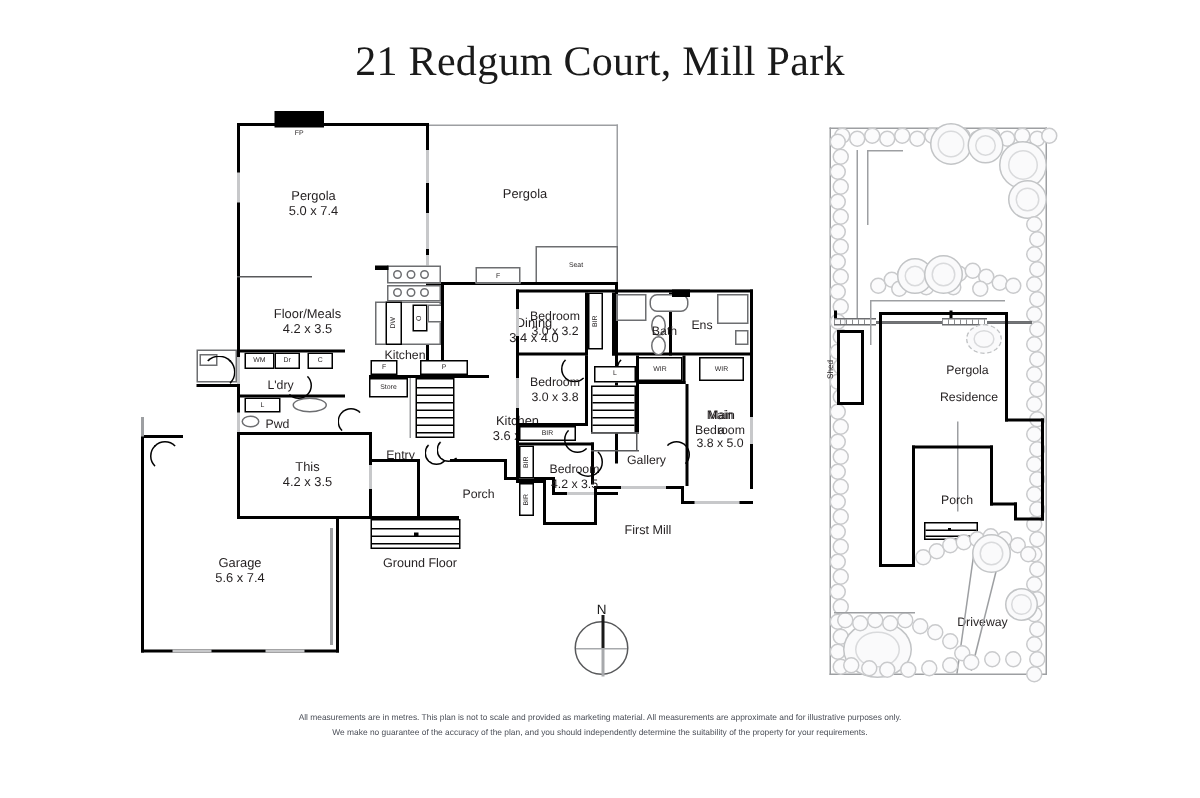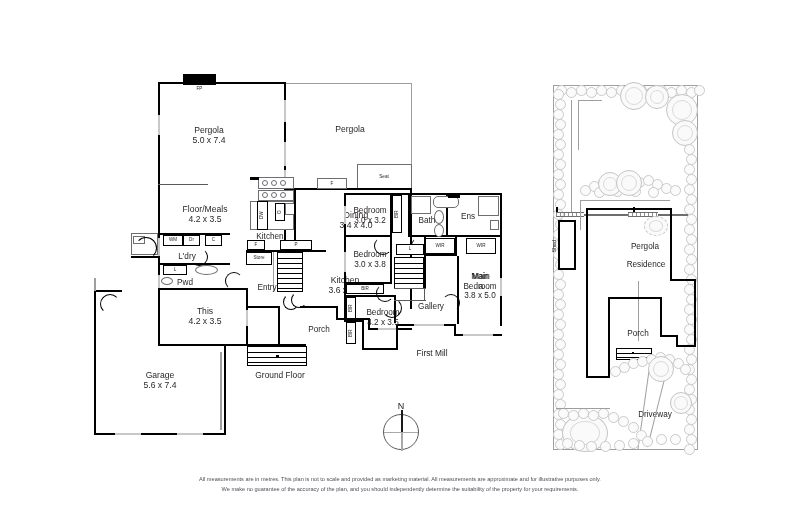--- a/index.html
+++ b/index.html
@@ -69,20 +69,21 @@
   .tree::after{content:"";position:absolute;inset:16%;border-radius:50%;
                border:1px solid #d9dadc;}
   .fence{position:absolute;border-top:1px solid #6d6e71;border-bottom:1px solid #6d6e71;
          box-sizing:border-box;height:5px;background:repeating-linear-gradient(to right,#8b8d8f 0 1px,transparent 1px 4px);}
 </style>
 </head>
 <body>
 
 <div id="page">
 
+  <div class="title">21 Redgum Court, Mill Park</div>
 
   <div class="plan" style="left:95px;top:70px;width:230px;height:300px;">
 
     <div class="wall" style="left:63px;top:12px;width:2px;height:233px;"></div>
     <div class="wall" style="left:63px;top:12px;width:128px;height:2px;"></div>
     <div class="wall" style="left:189px;top:12px;width:2px;height:160px;"></div>
     <div class="blk" style="left:88px;top:4px;width:33px;height:11px;"></div>
     <div class="lbl xs" style="left:88px;top:16px;width:33px;">FP</div>
 
     <div class="winw" style="left:63px;top:45px;width:2px;height:20px;"></div>
@@ -178,21 +179,21 @@
       <i style="top:5px;"></i>
         <i style="top:10px;"></i>
         <i style="top:15px;"></i>
         <i style="top:20px;"></i>
       <i style="top:25px;"></i>
         <i style="top:30px;"></i>
         <i style="top:35px;"></i>
     </div>
     <div class="hair" style="left:178px;top:182px;width:1px;height:40px;"></div>
 
-    <div class="lbl" style="left:145px;top:213px;width:54px;">
+    <div class="lbl" style="left:145px;top:229px;width:54px;">
       <span>Entry</span>
     </div>
     <div class="lbl big" style="left:215px;top:205px;width:70px;">
       <span>Kitchen</span><br><span>3.6 x 5.0</span>
     </div>
     <div class="door" style="left:196px;top:222px;width:14px;height:14px;transform:rotate(270deg);"></div>
     <div class="wall" style="left:153px;top:236px;width:30px;height:2px;"></div>
     <div class="wall" style="left:183px;top:236px;width:2px;height:40px;"></div>
     <div class="wall" style="left:205px;top:236px;width:38px;height:2px;"></div>
     <div class="wall" style="left:241px;top:236px;width:2px;height:14px;"></div>
@@ -271,21 +272,21 @@
     </div>
     <div class="door" style="left:52px;top:118px;width:18px;height:18px;transform:rotate(180deg);"></div>
 
     <div class="wall" style="left:78px;top:15px;width:2px;height:42px;"></div>
     <div class="wall" style="left:78px;top:55px;width:40px;height:2px;"></div>
     <div class="wall" style="left:116px;top:15px;width:2px;height:42px;"></div>
     <div class="fxg" style="left:81px;top:16px;width:20px;height:18px;"></div>
     <div class="fxg" style="left:103px;top:16px;width:26px;height:12px;border-radius:5px;"></div>
     <div class="fxg" style="left:104px;top:30px;width:10px;height:14px;border-radius:50%;"></div>
     <div class="fxg" style="left:104px;top:44px;width:10px;height:13px;border-radius:50%;"></div>
-    <div class="lbl" style="left:80px;top:36px;width:34px;">
+    <div class="lbl" style="left:96px;top:36px;width:34px;">
       <span>Bath</span>
     </div>
     <div class="door" style="left:81px;top:57px;width:16px;height:16px;transform:rotate(270deg);"></div>
 
     <div class="blk" style="left:118px;top:13px;width:12px;height:5px;"></div>
     <div class="fxg" style="left:148px;top:16px;width:21px;height:20px;"></div>
     <div class="fxg" style="left:160px;top:40px;width:9px;height:10px;"></div>
     <div class="lbl" style="left:122px;top:32px;width:32px;">
       <span>Ens</span>
     </div>

